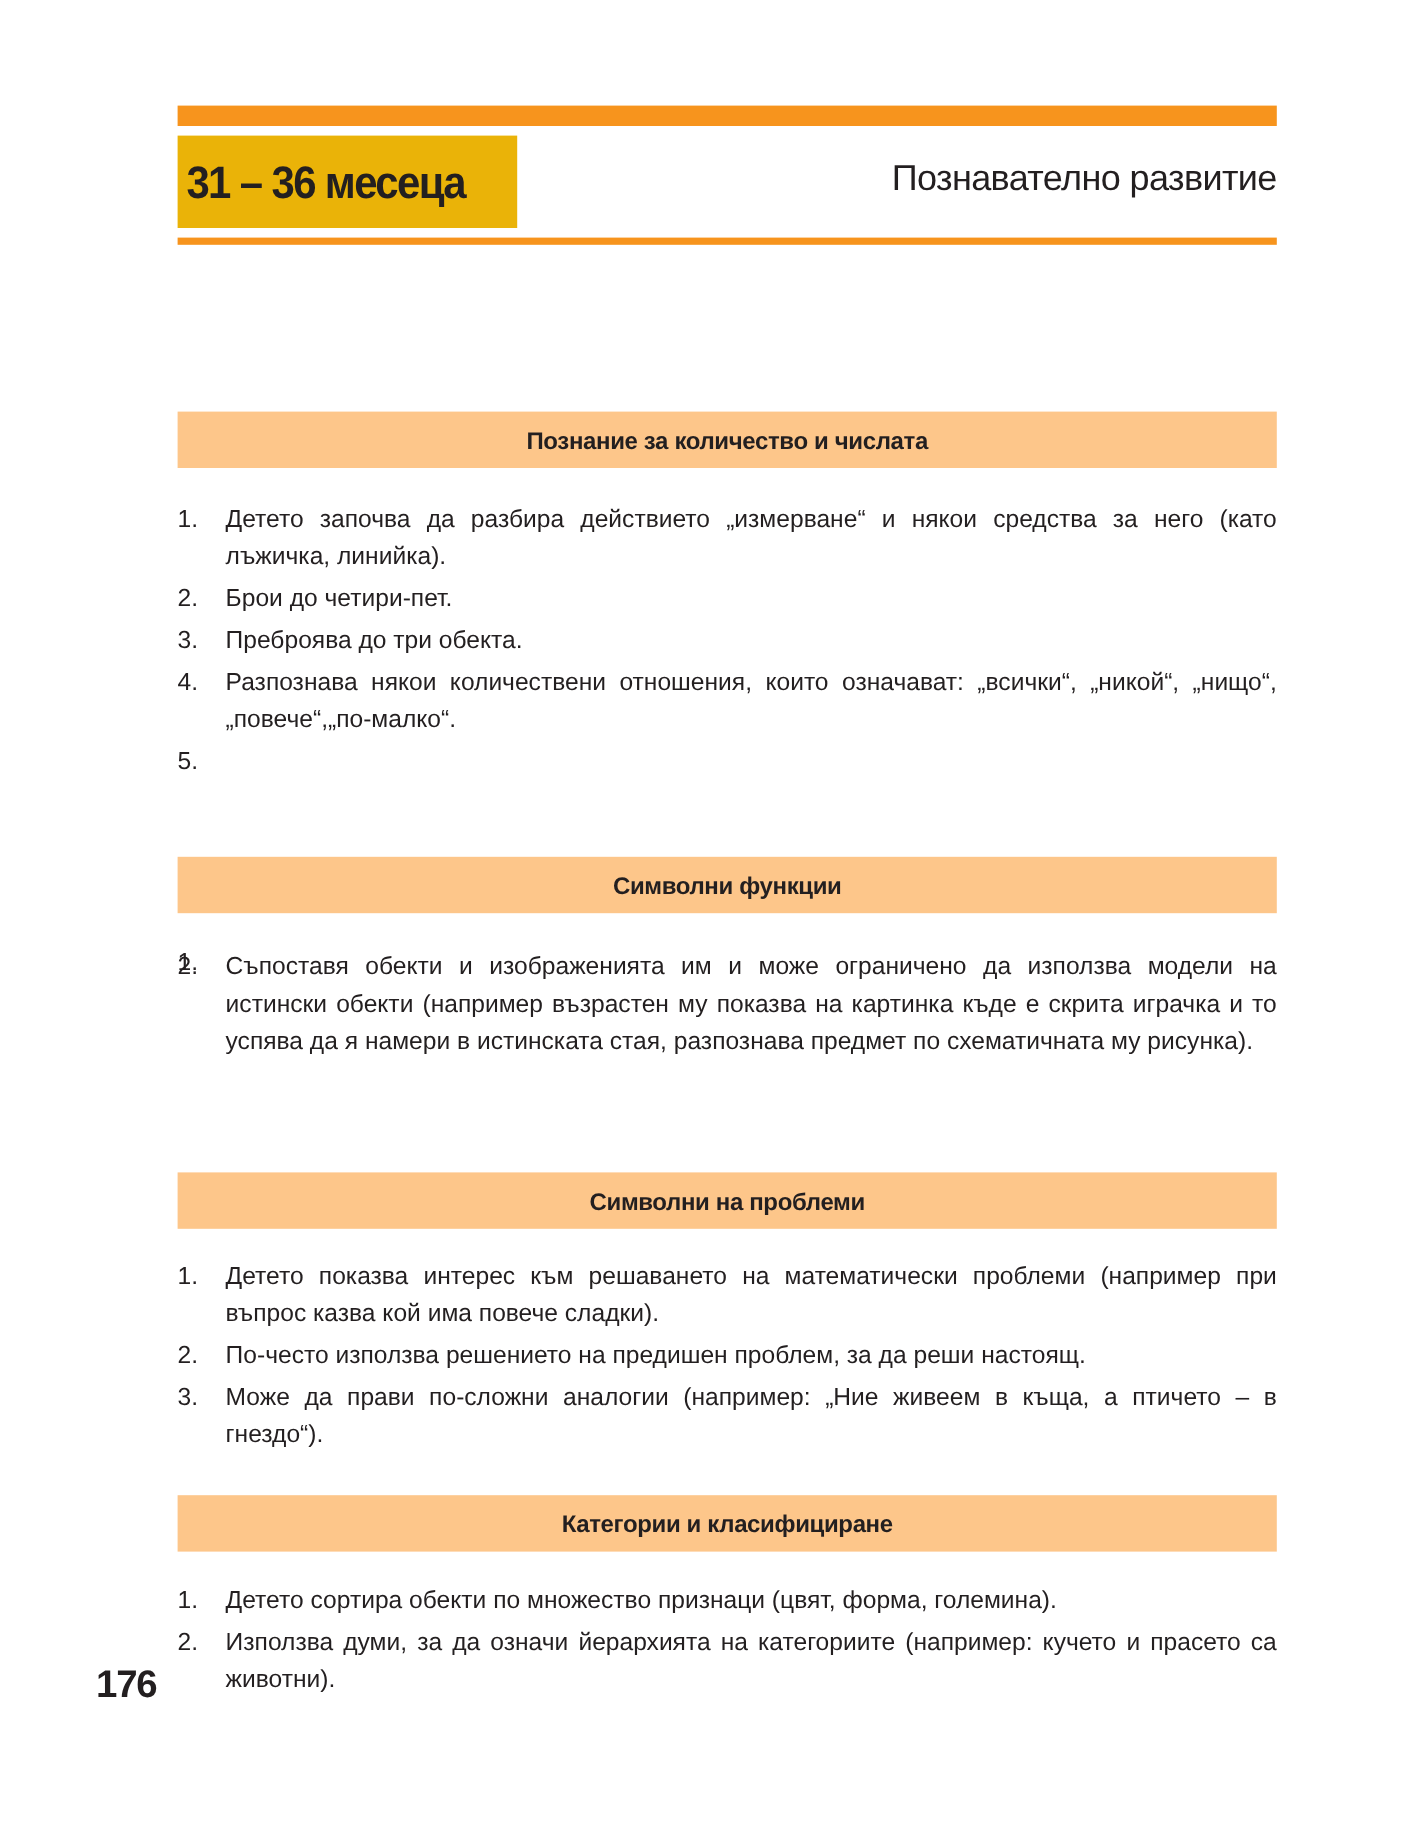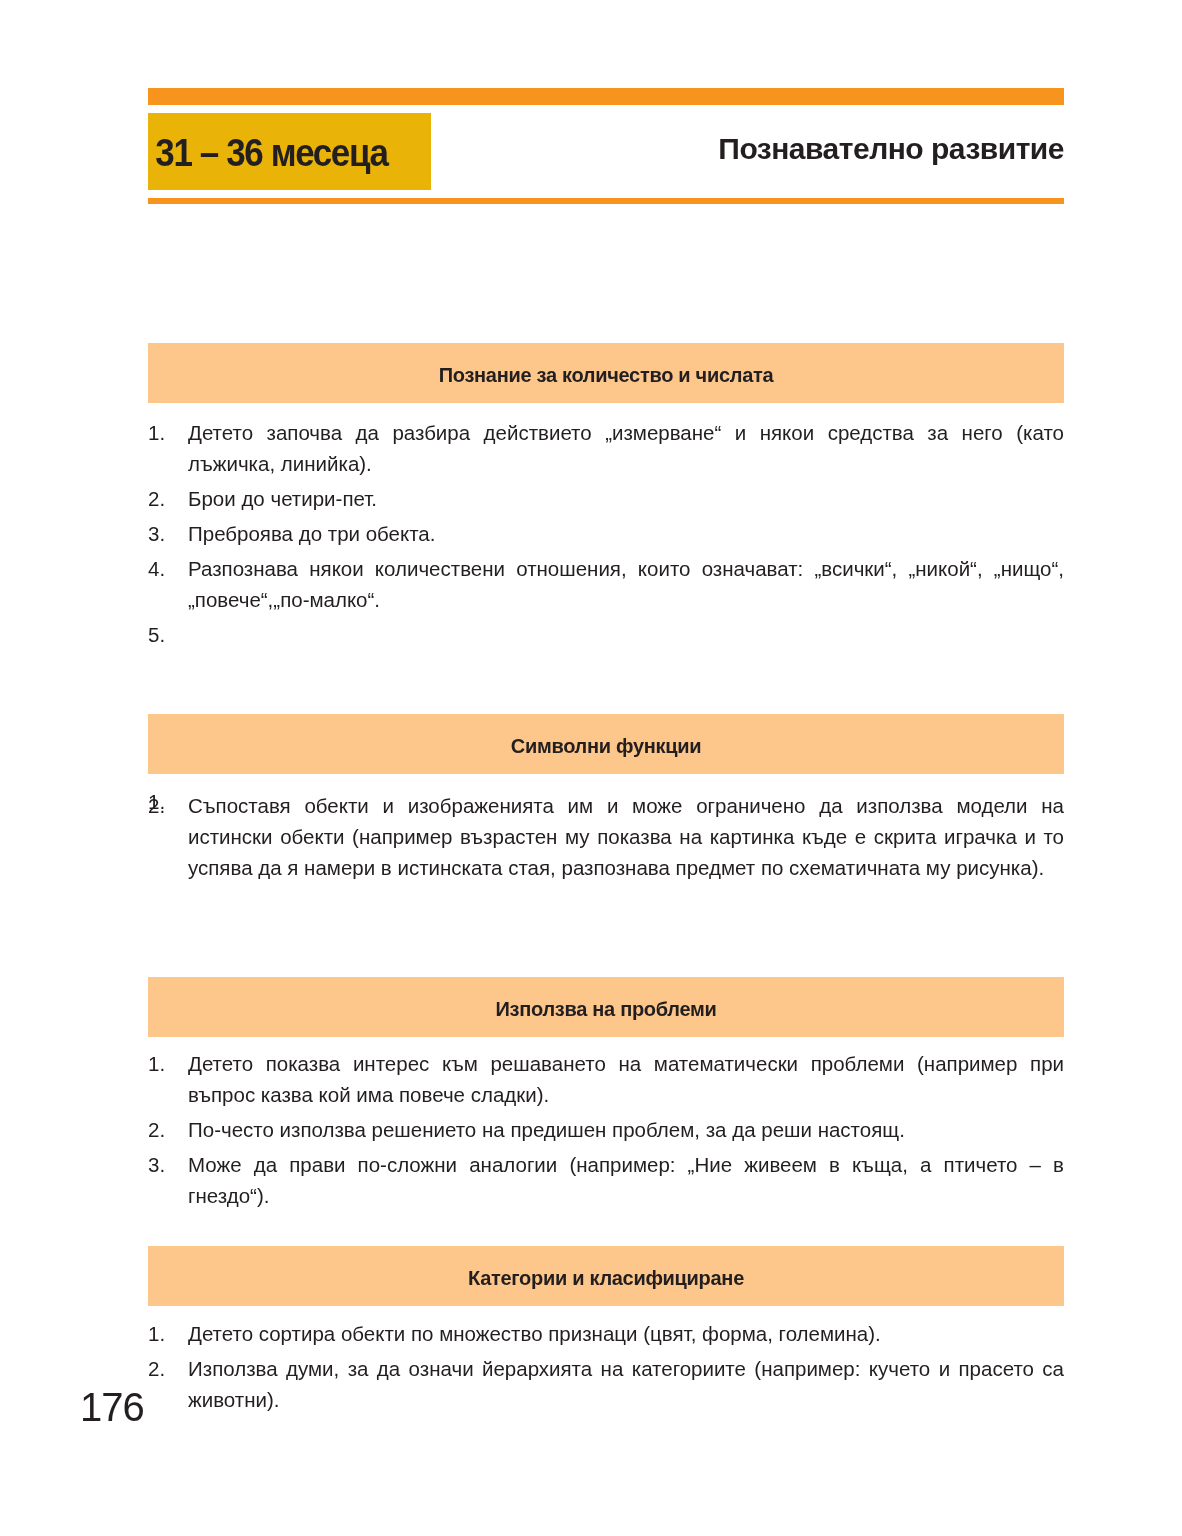--- a/index.html
+++ b/index.html
@@ -3,31 +3,31 @@
   <meta charset="utf-8">
   <style>
     html, body { margin: 0; padding: 0; background: #ffffff; }
     body { width: 1182px; height: 1536px; position: relative; overflow: hidden;
       font-family: "Liberation Sans", "DejaVu Sans", sans-serif; color: #231f20; }
     .top-bar { position: absolute; left: 148px; top: 88px; width: 916px; height: 17px; background: #f7941d; }
     .age-badge { position: absolute; left: 148px; top: 113px; width: 283px; height: 77px; background: #eab308;
       display: flex; align-items: center; }
     .age-badge span { font-weight: bold; font-size: 38px; letter-spacing: -1.5px; padding-left: 8px; padding-top: 4px;
       transform: scaleX(0.92); transform-origin: left center; white-space: nowrap; }
-    .page-title { position: absolute; right: 118px; top: 132px; font-weight: bold; font-size: 30px; letter-spacing: -0.5px;
+    .page-title { position: absolute; right: 118px; top: 132px; font-weight: normal; font-size: 30px; letter-spacing: -0.5px;
       white-space: nowrap; }
     .bottom-rule { position: absolute; left: 148px; top: 198px; width: 916px; height: 6px; background: #f7941d; }
-    .section-header { position: absolute; left: 148px; width: 916px; height: 60px; background: #fdc68a;
+    .section-header { position: absolute; left: 148px; width: 916px; height: 47px; background: #fdc68a;
       display: flex; align-items: center; justify-content: center; }
     .section-header span { font-weight: bold; font-size: 20px; letter-spacing: -0.3px; padding-top: 4px; }
     .list { position: absolute; left: 148px; width: 916px; margin: 0; padding: 0; list-style: none; }
     .item { position: relative; padding-left: 40px; font-size: 20.5px; line-height: 31px; margin-bottom: 4px;
       text-align: justify; }
     .item .num { position: absolute; left: 0; top: 0; }
-    .page-number { position: absolute; left: 80px; top: 1385px; font-weight: normal; font-size: 40px; letter-spacing: -1px; }
+    .page-number { position: absolute; left: 80px; top: 1385px; font-weight: bold; font-size: 32px; letter-spacing: -1px; }
   </style>
 </head>
 <body>
 
 <div class="top-bar"></div>
 <div class="age-badge">
   <span>31 – 36 месеца</span>
 </div>
 <div class="page-title">Познавателно развитие</div>
 <div class="bottom-rule"></div>
@@ -45,21 +45,21 @@
 
 <div class="section-header" style="top:714px">
   <span>Символни функции</span>
 </div>
 <ol class="list" style="top:786px">
   <li class="item"><span class="num">1.</span></li>
   <li class="item"><span class="num">2.</span><span>Съпоставя обекти и изображенията им и може ограничено да използва модели на истински обекти (например възрастен му показва на картинка къде е скрита играчка и то успява да я намери в истинската стая, разпознава предмет по схематичната му рисунка).</span></li>
 </ol>
 
 <div class="section-header" style="top:977px">
-  <span>Използва на проблеми</span>
+  <span>Символни на проблеми</span>
 </div>
 <ol class="list" style="top:1048px">
   <li class="item"><span class="num">1.</span><span>Детето показва интерес към решаването на математически проблеми (например при въпрос казва кой има повече сладки).</span></li>
   <li class="item"><span class="num">2.</span><span>По-често използва решението на предишен проблем, за да реши настоящ.</span></li>
   <li class="item"><span class="num">3.</span><span>Може да прави по-сложни аналогии (например: „Ние живеем в къща, а птичето – в гнездо“).</span></li>
 </ol>
 
 <div class="section-header" style="top:1246px">
   <span>Категории и класифициране</span>
 </div>

